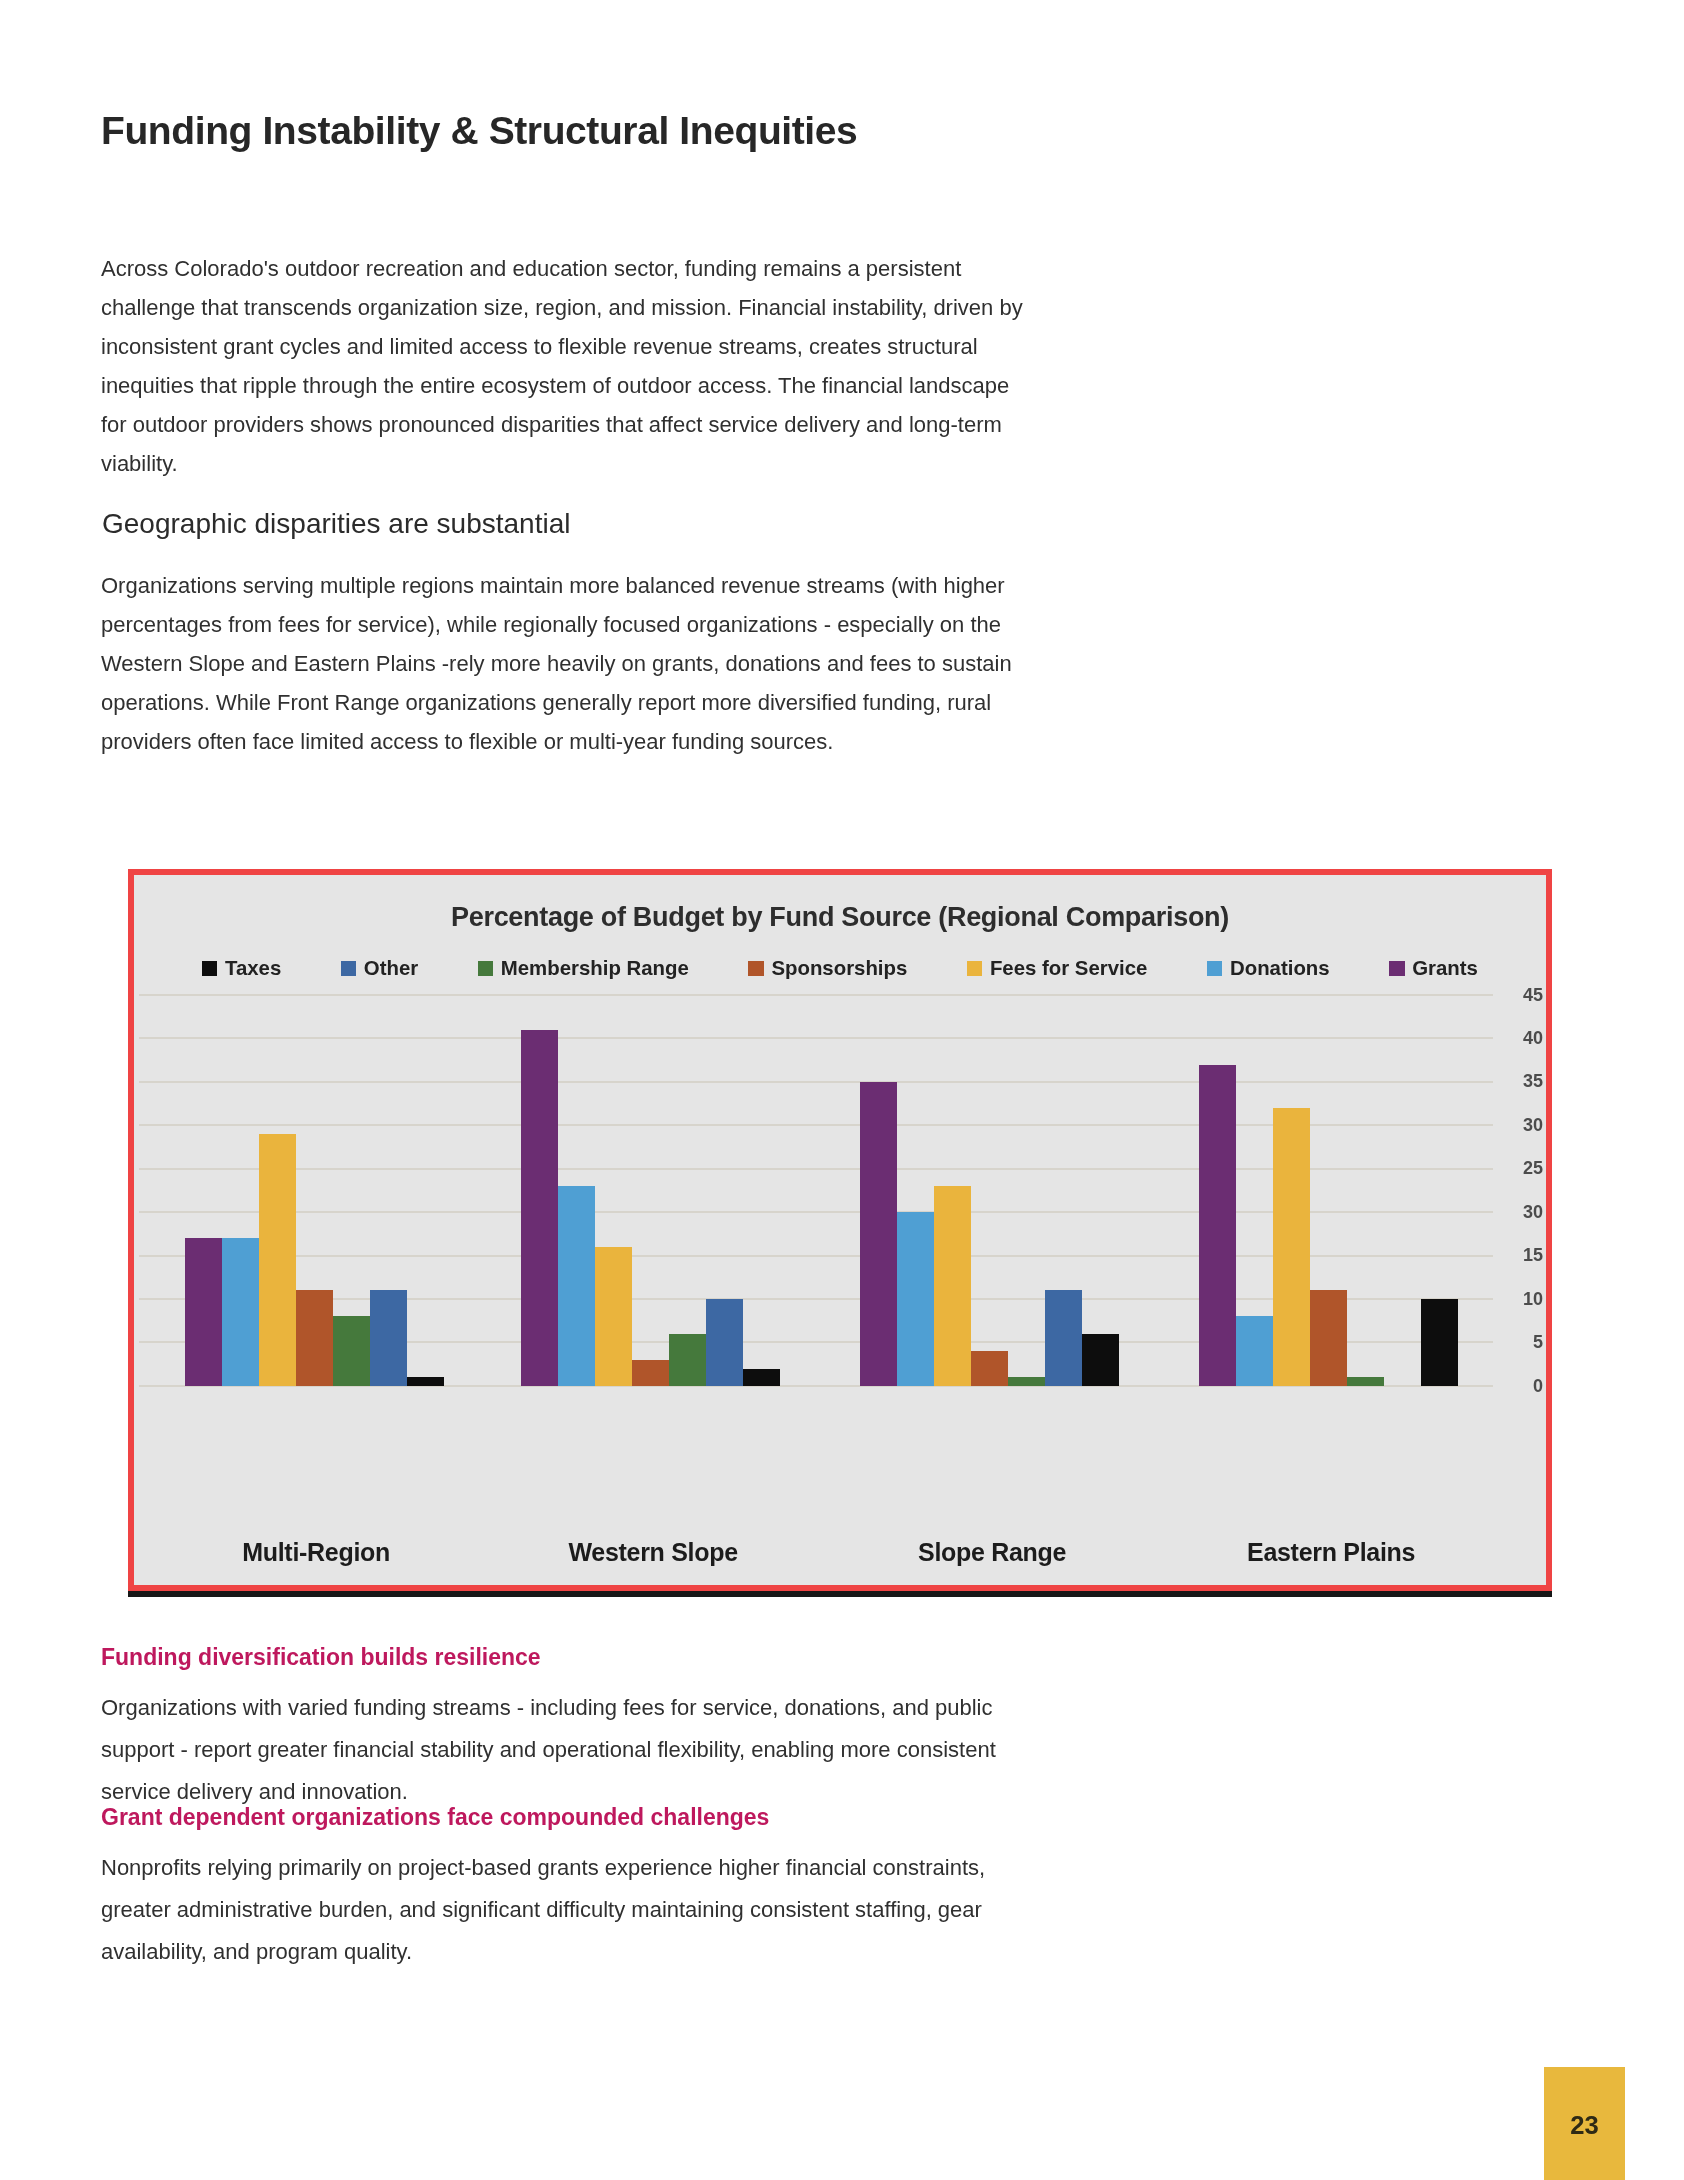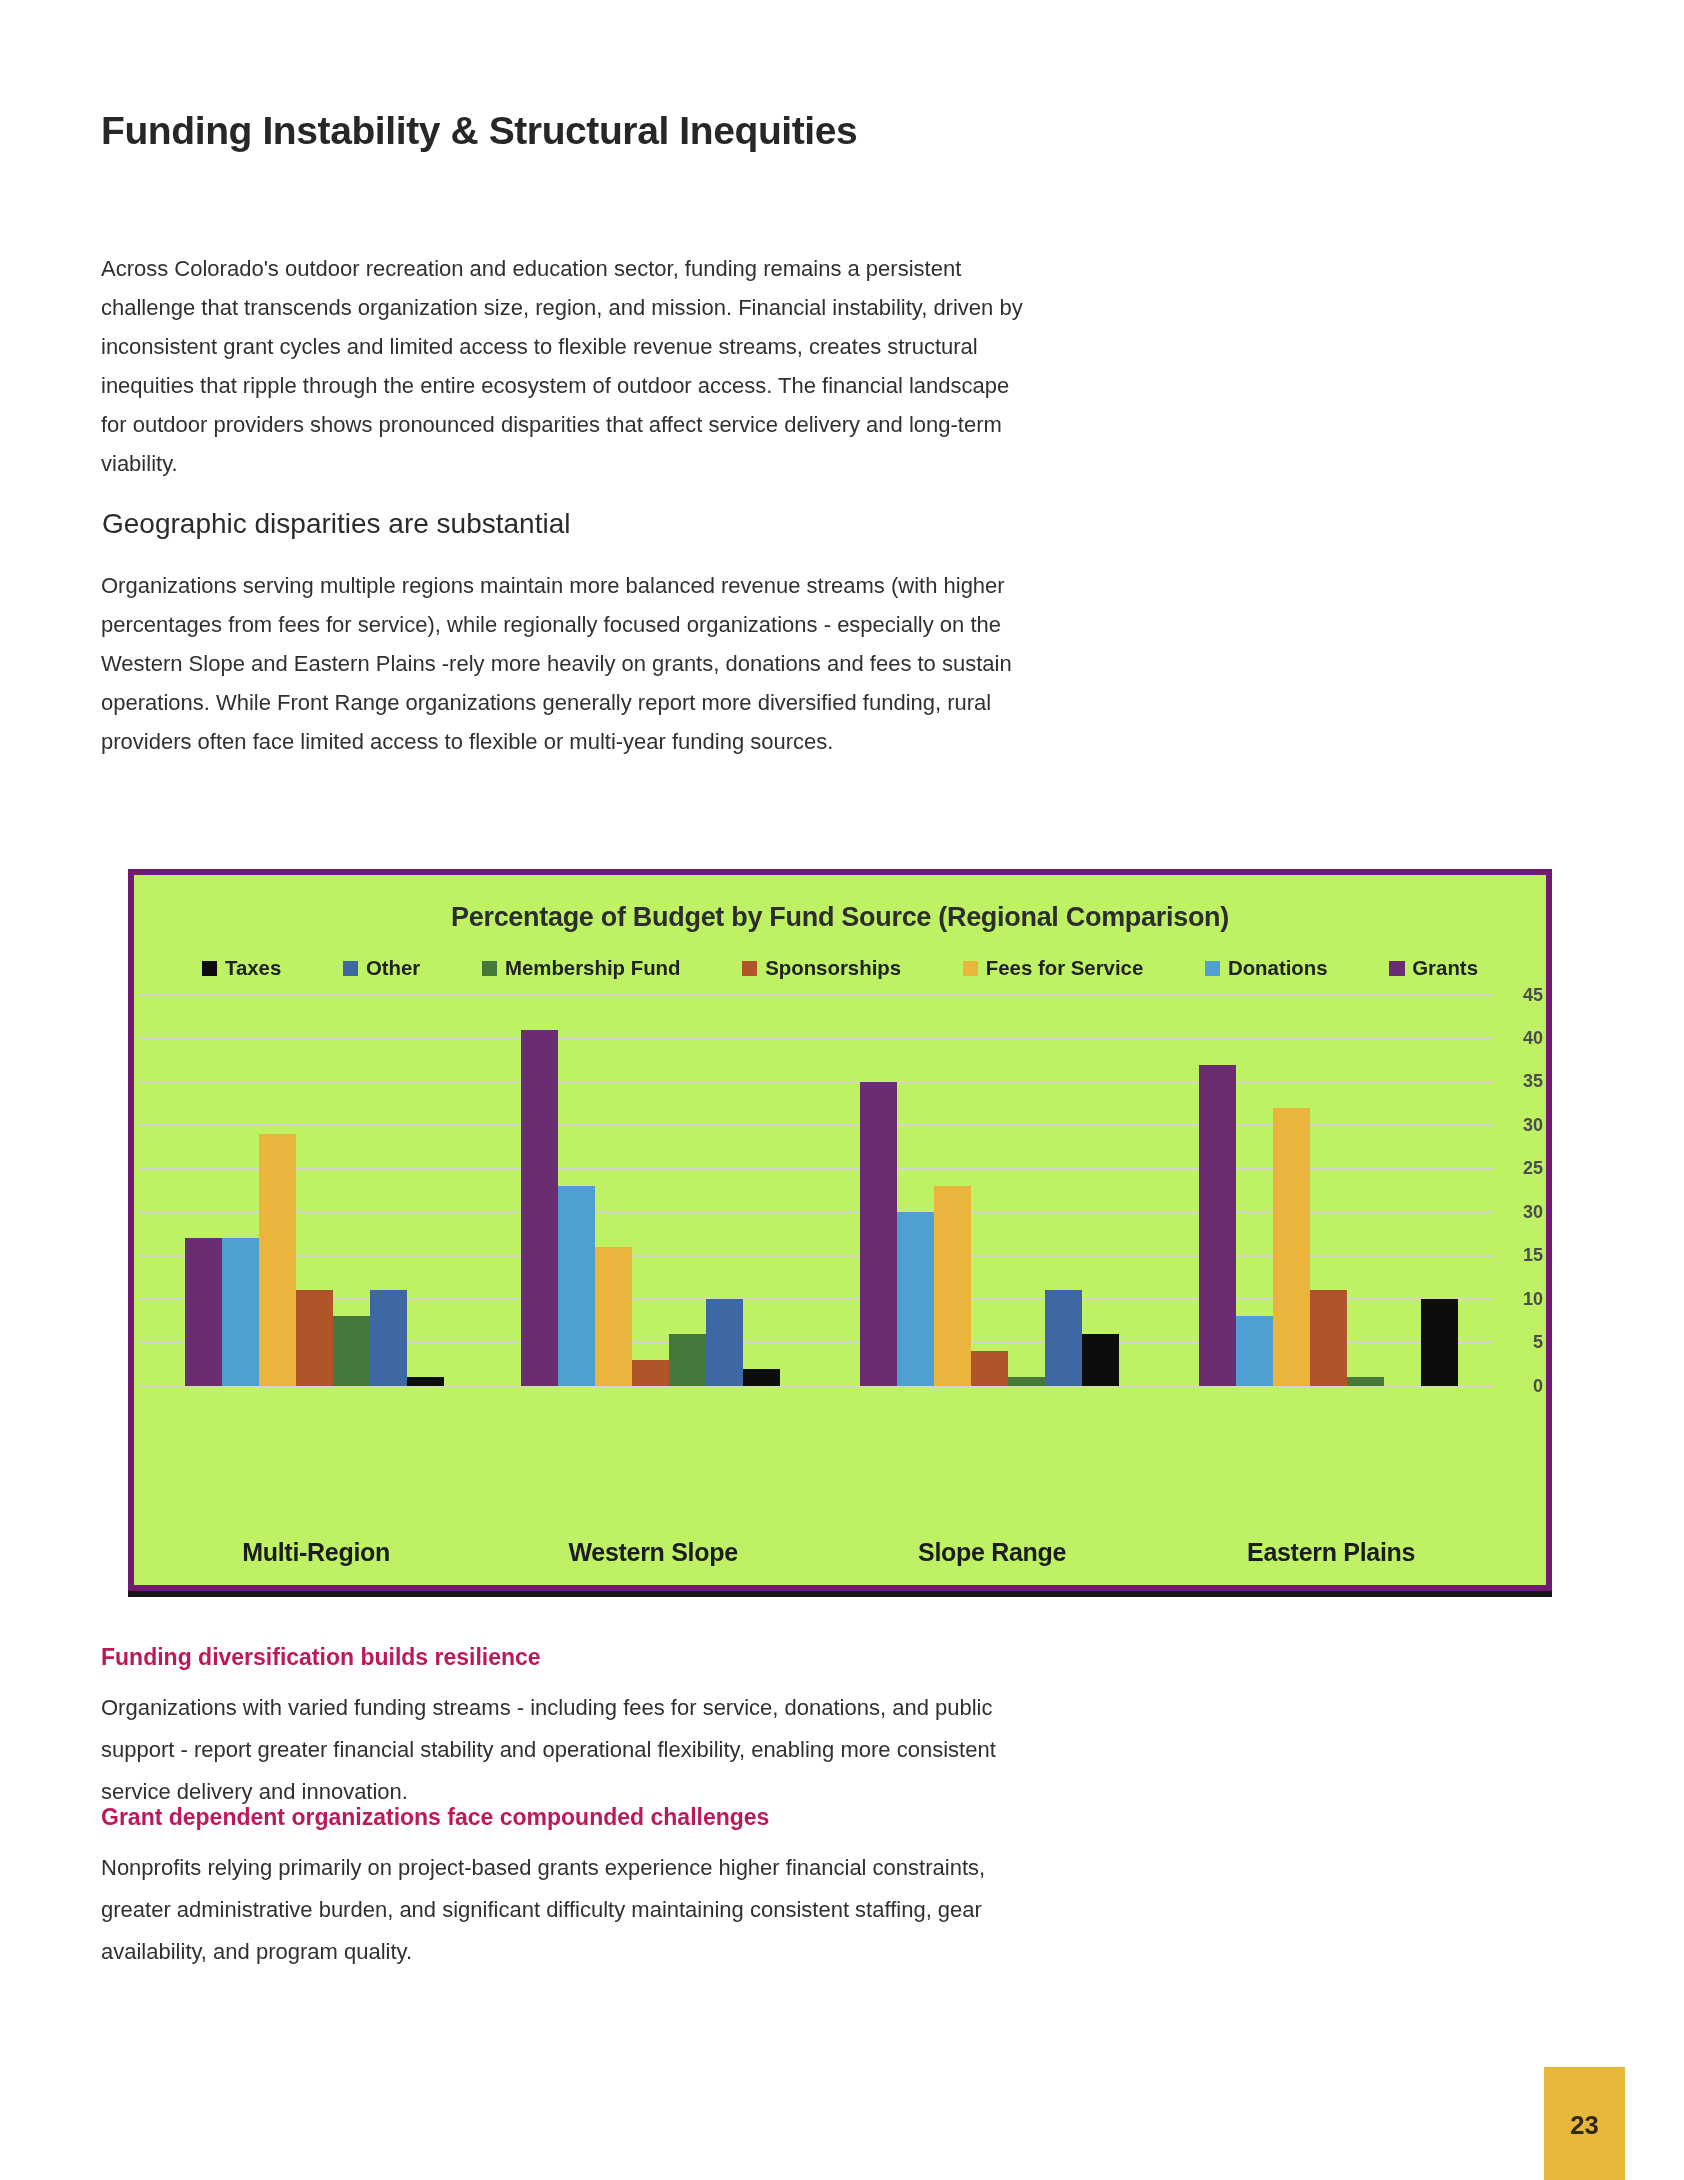--- a/index.html
+++ b/index.html
@@ -23,22 +23,22 @@
   .section-heading{
     position:absolute;left:102px;top:508px;margin:0;
     font-size:28px;font-weight:normal;color:#2b2b2b;
   }
   .geo-body{position:absolute;left:101px;top:566px;width:946px;}
 
   
   .chart{
     position:absolute;left:128px;top:869px;margin:0;
     width:1412px;height:710px;
-    background:#bef264;
-    border:6px solid #701a75;
+    background:#e5e5e5;
+    border:6px solid #ef4444;
     box-shadow:0 6px 0 #171717;
     box-sizing:content-box;
   }
   .chart-inner{position:relative;width:100%;height:100%;}
   .chart-title{
     position:absolute;top:27px;left:0;width:100%;
     text-align:center;font-size:27px;font-weight:bold;color:#2d2d2d;
     letter-spacing:-0.3px;
   }
   .legend{
@@ -109,21 +109,21 @@
           <div class="legend-item">
             <span class="legend-swatch" style="background: rgb(13, 13, 13);"></span>
             <span class="legend-label">Taxes</span>
           </div>
           <div class="legend-item">
             <span class="legend-swatch" style="background: rgb(61, 104, 163);"></span>
             <span class="legend-label">Other</span>
           </div>
           <div class="legend-item">
             <span class="legend-swatch" style="background: rgb(69, 121, 60);"></span>
-            <span class="legend-label">Membership Fund</span>
+            <span class="legend-label">Membership Range</span>
           </div>
           <div class="legend-item">
             <span class="legend-swatch" style="background: rgb(176, 85, 42);"></span>
             <span class="legend-label">Sponsorships</span>
           </div>
           <div class="legend-item">
             <span class="legend-swatch" style="background: rgb(234, 180, 61);"></span>
             <span class="legend-label">Fees for Service</span>
           </div>
           <div class="legend-item">

